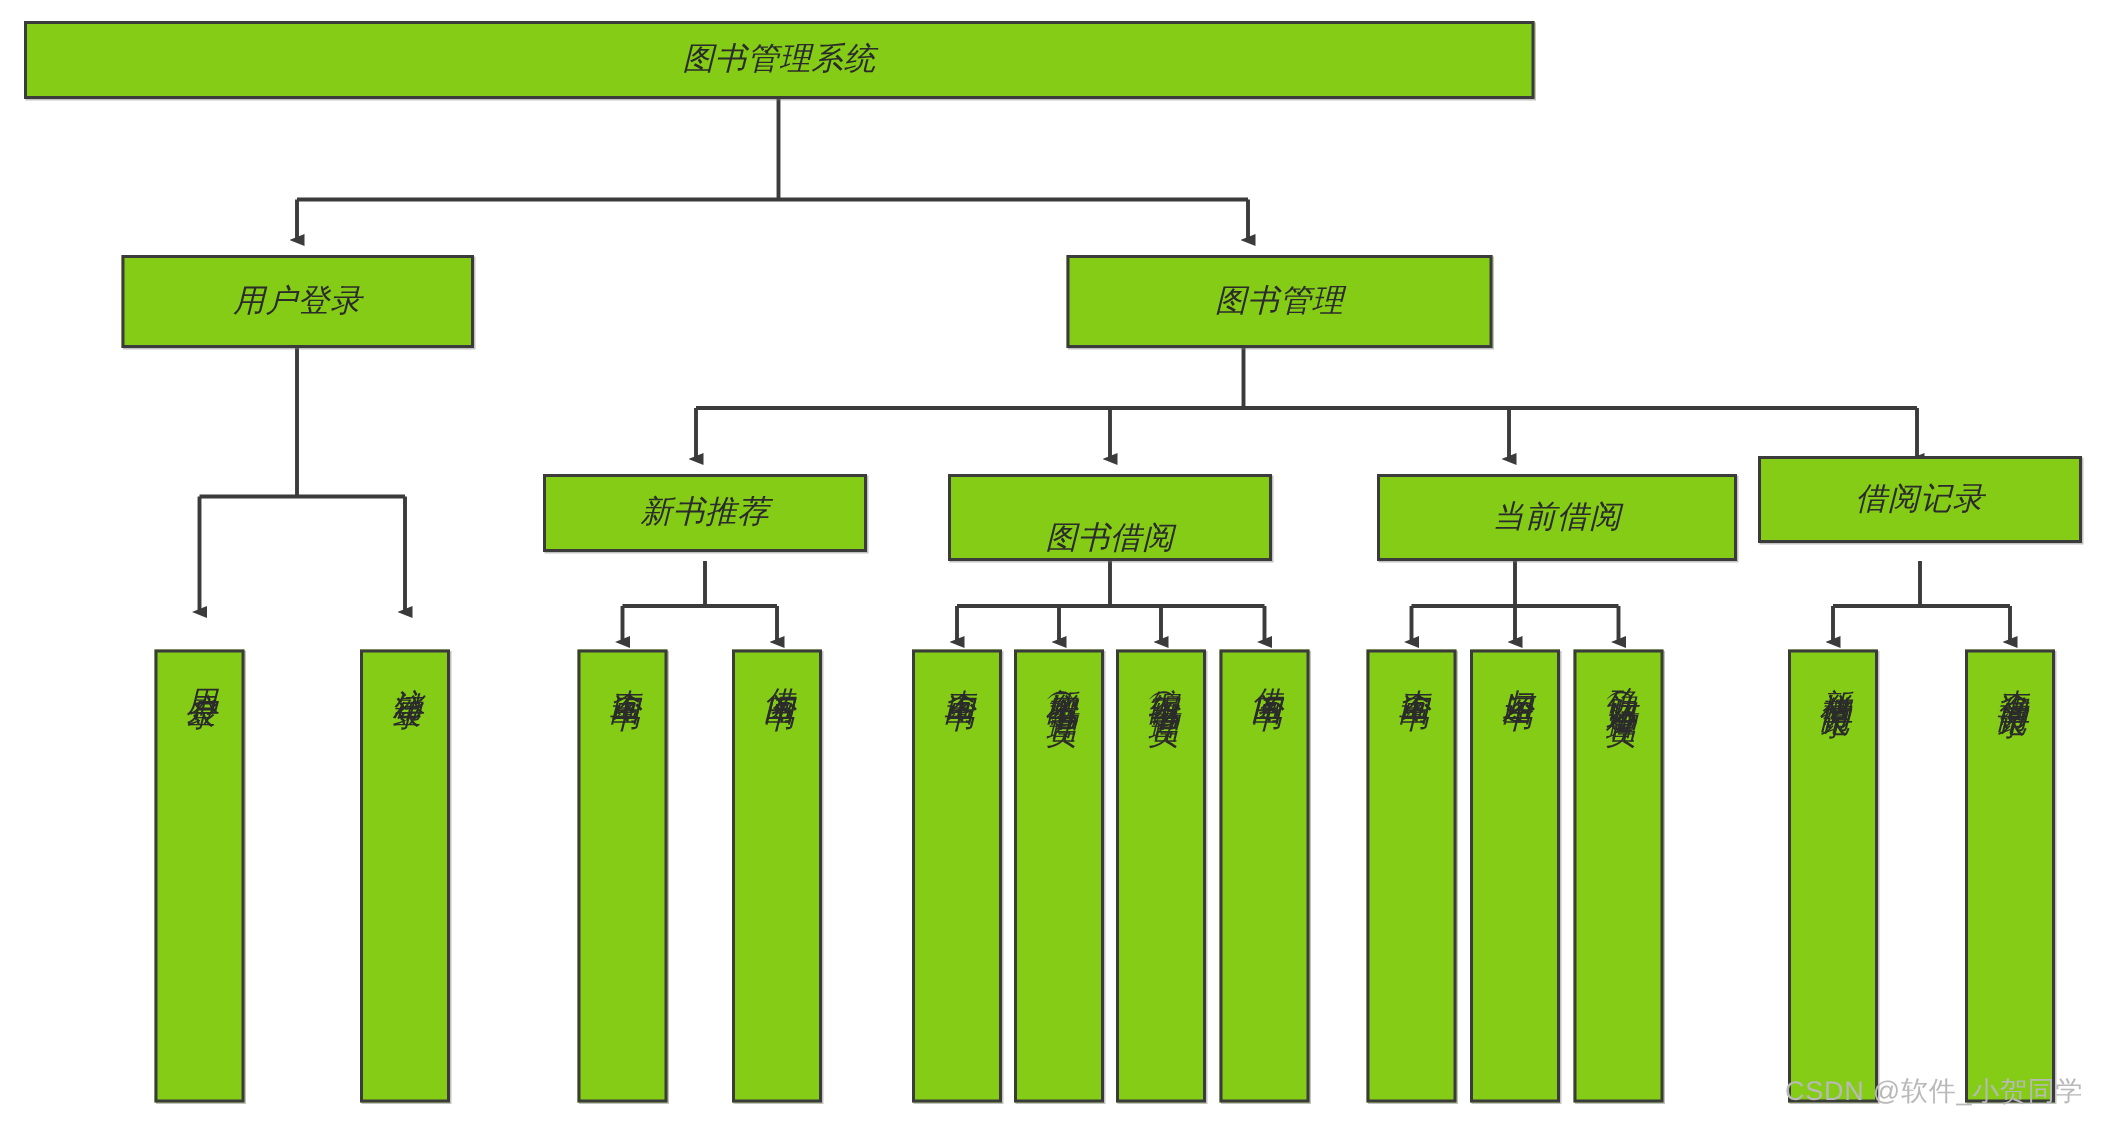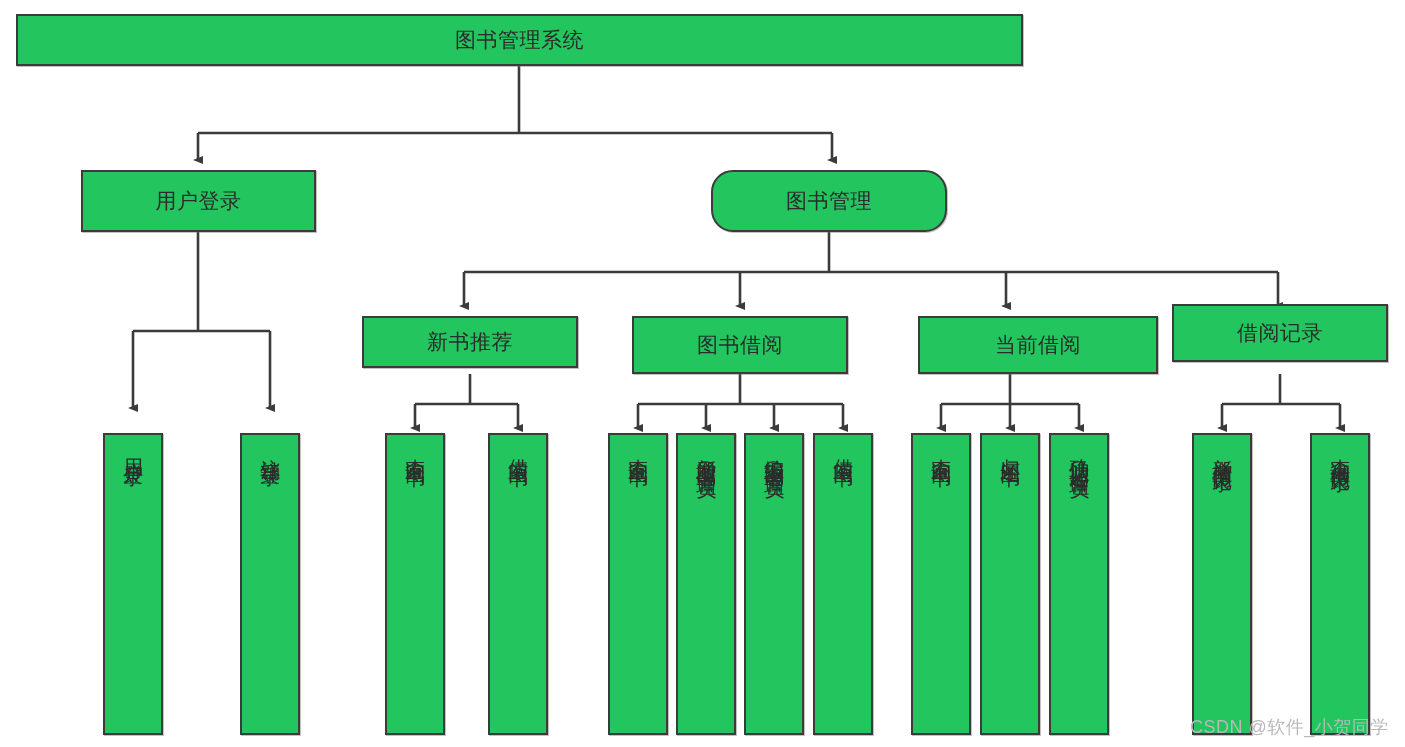--- a/index.html
+++ b/index.html
@@ -22,26 +22,27 @@
     left: 0;
     top: 0;
     width: 1405px;
     height: 747px;
     pointer-events: none;
   }
   .node {
     position: absolute;
     box-sizing: border-box;
     border: 2px solid #3b3b3b;
-    background: #22c55e;
+    background: #84cc16;
     display: flex;
     align-items: center;
     justify-content: center;
     color: #2b2b2b;
     box-shadow: 1px 1px 0 rgba(120,120,120,0.45);
+    font-style: italic;
   }
   .node-label {
     display: block;
     text-align: center;
     line-height: 1.18;
     letter-spacing: 0.5px;
   }
   .node.h {
     font-size: 21px;
   }
@@ -123,29 +124,29 @@
   </svg>
 
   <div class="node h" style="left:16px; top:14px; width:1007px; height:52px;">
     <span class="node-label">图书管理系统</span>
   </div>
 
   <div class="node h" style="left:81px; top:170px; width:235px; height:62px;">
     <span class="node-label">用户登录</span>
   </div>
 
-  <div class="node h" style="left:711px; top:170px; width:236px; height:62px;border-radius:22px;">
+  <div class="node h" style="left:711px; top:170px; width:284px; height:62px;">
     <span class="node-label">图书管理</span>
   </div>
 
   <div class="node h" style="left:362px; top:316px; width:216px; height:52px;">
     <span class="node-label">新书推荐</span>
   </div>
 
-  <div class="node h" style="left:632px; top:316px; width:216px; height:58px;">
+  <div class="node h" style="left:632px; top:316px; width:216px; height:58px;align-items:flex-end;">
     <span class="node-label">图书借阅</span>
   </div>
 
   <div class="node h" style="left:902px; top:316px; width:240px; height:58px;margin-left:16px;">
     <span class="node-label">当前借阅</span>
   </div>
 
   <div class="node h" style="left:1172px; top:304px; width:216px; height:58px;">
     <span class="node-label">借阅记录</span>
   </div>

